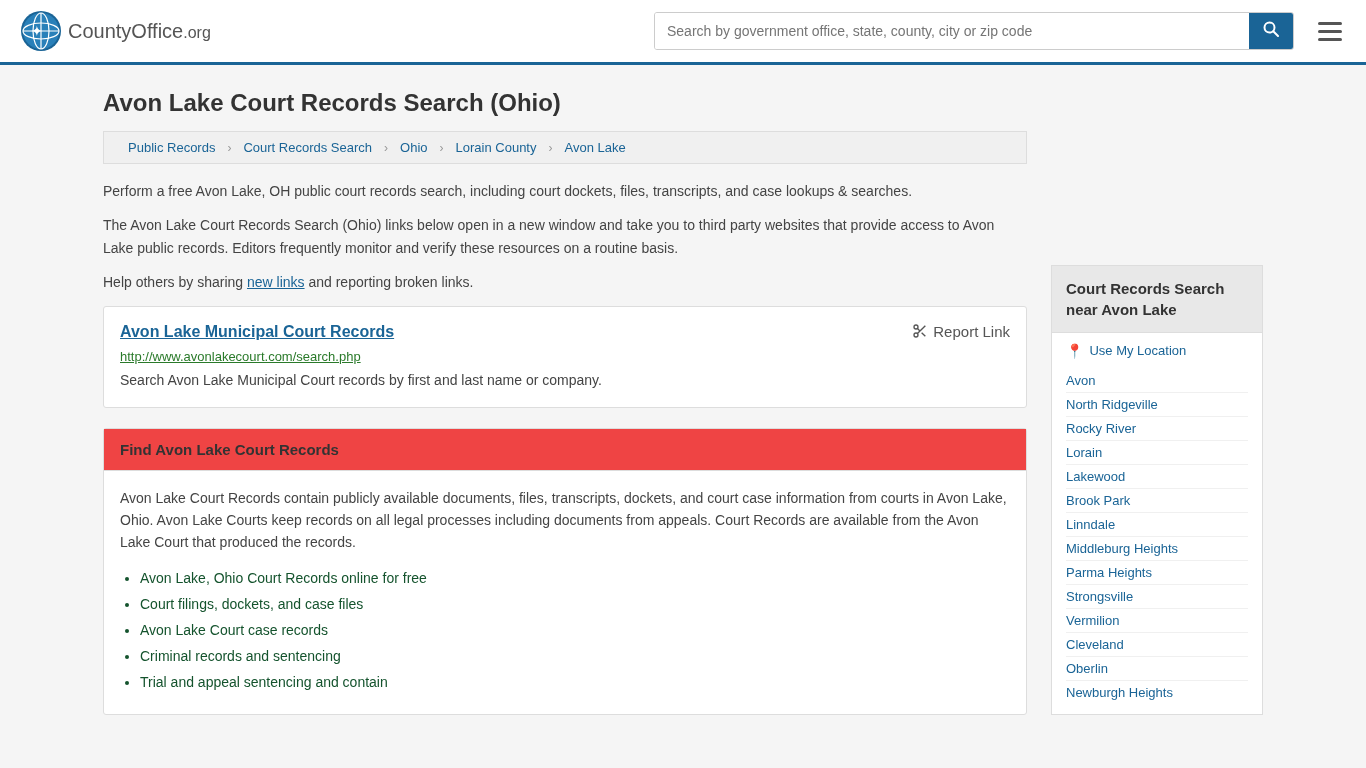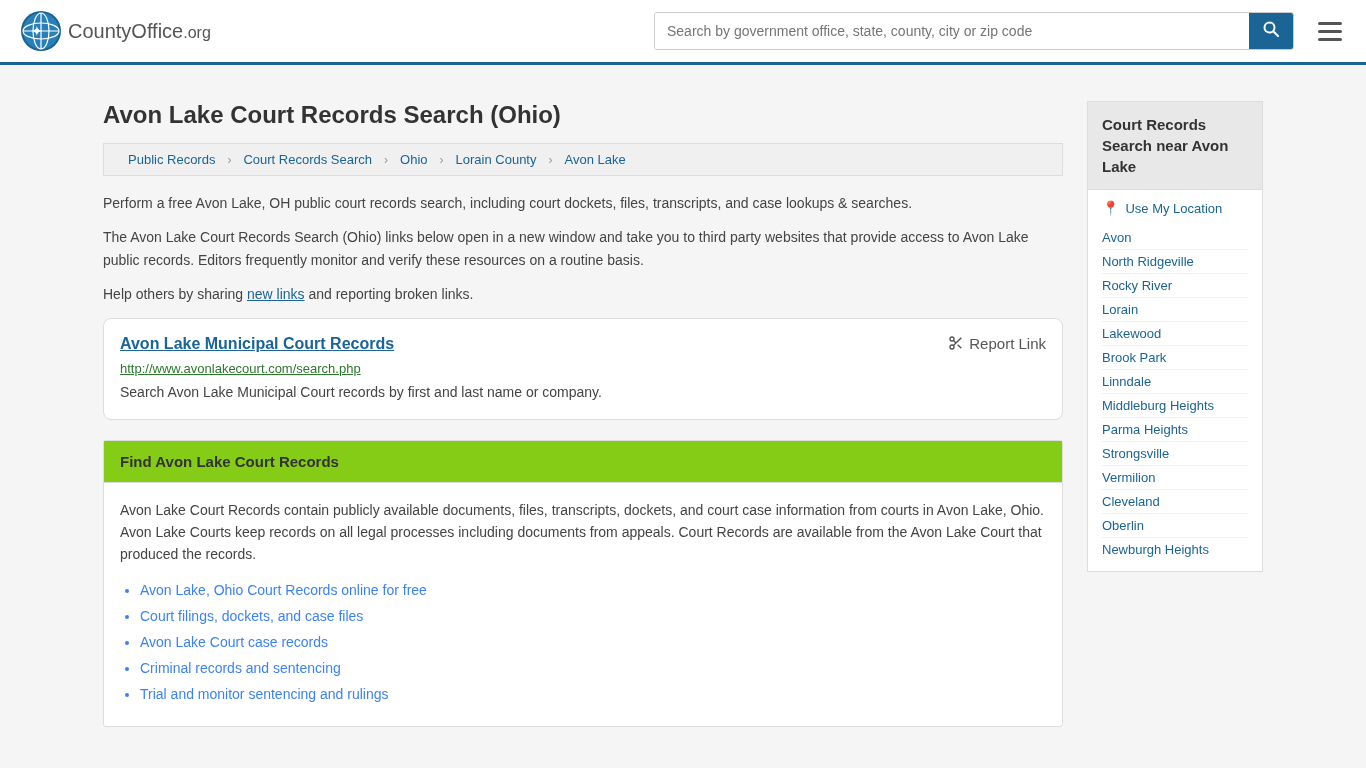--- a/index.html
+++ b/index.html
@@ -71,30 +71,31 @@
       display: block;
       width: 24px;
       height: 3px;
       background: #555;
       border-radius: 2px;
     }
 
     
     #main-wrapper {
       max-width: 1200px;
-      margin: 16px auto;
+      margin: 4px auto;
       padding: 20px 20px;
       display: flex;
       gap: 24px;
+      align-items: flex-end;
     }
     #content {
       flex: 1;
     }
     #sidebar {
-      width: 176px;
+      width: 212px;
       flex-shrink: 0;
     }
 
     
     #page-title {
       font-size: 24px;
       font-weight: bold;
       color: #333;
       margin-bottom: 14px;
     }
@@ -122,21 +123,21 @@
     .desc-para {
       margin-bottom: 12px;
       line-height: 1.6;
       color: #444;
     }
     .desc-para a { color: #1a6496; text-decoration: underline; }
 
     
     #record-link-block {
       border: 1px solid #ddd;
-      border-radius: 8px;
+      border-radius: 3px;
       padding: 16px;
       background: #fff;
       margin-bottom: 20px;
     }
     #record-title {
       font-size: 16px;
       font-weight: bold;
       color: #1a6496;
       text-decoration: underline;
       display: inline;
@@ -164,21 +165,21 @@
       line-height: 1.5;
     }
 
     
     #find-section {
       border: 1px solid #ddd;
       border-radius: 3px;
       background: #fff;
     }
     #find-header {
-      background: #84cc16;
+      background: #ef4444;
       padding: 12px 16px;
       font-size: 15px;
       font-weight: bold;
       color: #333;
       border-bottom: 1px solid #ddd;
     }
     #find-body {
       padding: 16px;
     }
     #find-desc {
@@ -189,21 +190,21 @@
     #find-list-title {
       font-weight: bold;
       margin-bottom: 8px;
       color: #333;
     }
     #find-list {
       padding-left: 20px;
     }
     #find-list li {
       margin-bottom: 5px;
-      color: #3b82f6;
+      color: #14532d;
       line-height: 1.5;
     }
 
     
     #sidebar-header {
       background: #e8e8e8;
       border: 1px solid #ddd;
       border-bottom: none;
       padding: 12px 14px;
       font-size: 15px;
@@ -323,21 +324,21 @@
 
     <div id="find-section">
       <div id="find-header">Find Avon Lake Court Records</div>
       <div id="find-body">
         <p id="find-desc">Avon Lake Court Records contain publicly available documents, files, transcripts, dockets, and court case information from courts in Avon Lake, Ohio. Avon Lake Courts keep records on all legal processes including documents from appeals. Court Records are available from the Avon Lake Court that produced the records.</p>
         <ul id="find-list">
         <li>Avon Lake, Ohio Court Records online for free</li>
             <li>Court filings, dockets, and case files</li>
             <li>Avon Lake Court case records</li>
             <li>Criminal records and sentencing</li>
-            <li>Trial and monitor sentencing and rulings</li>
+            <li>Trial and appeal sentencing and contain</li>
           </ul>
       </div>
     </div>
 
   </div>
 
   <div id="sidebar">
     <div id="sidebar-header">Court Records Search near Avon Lake</div>
     <div id="sidebar-content">
       <a id="use-location" href="#">

